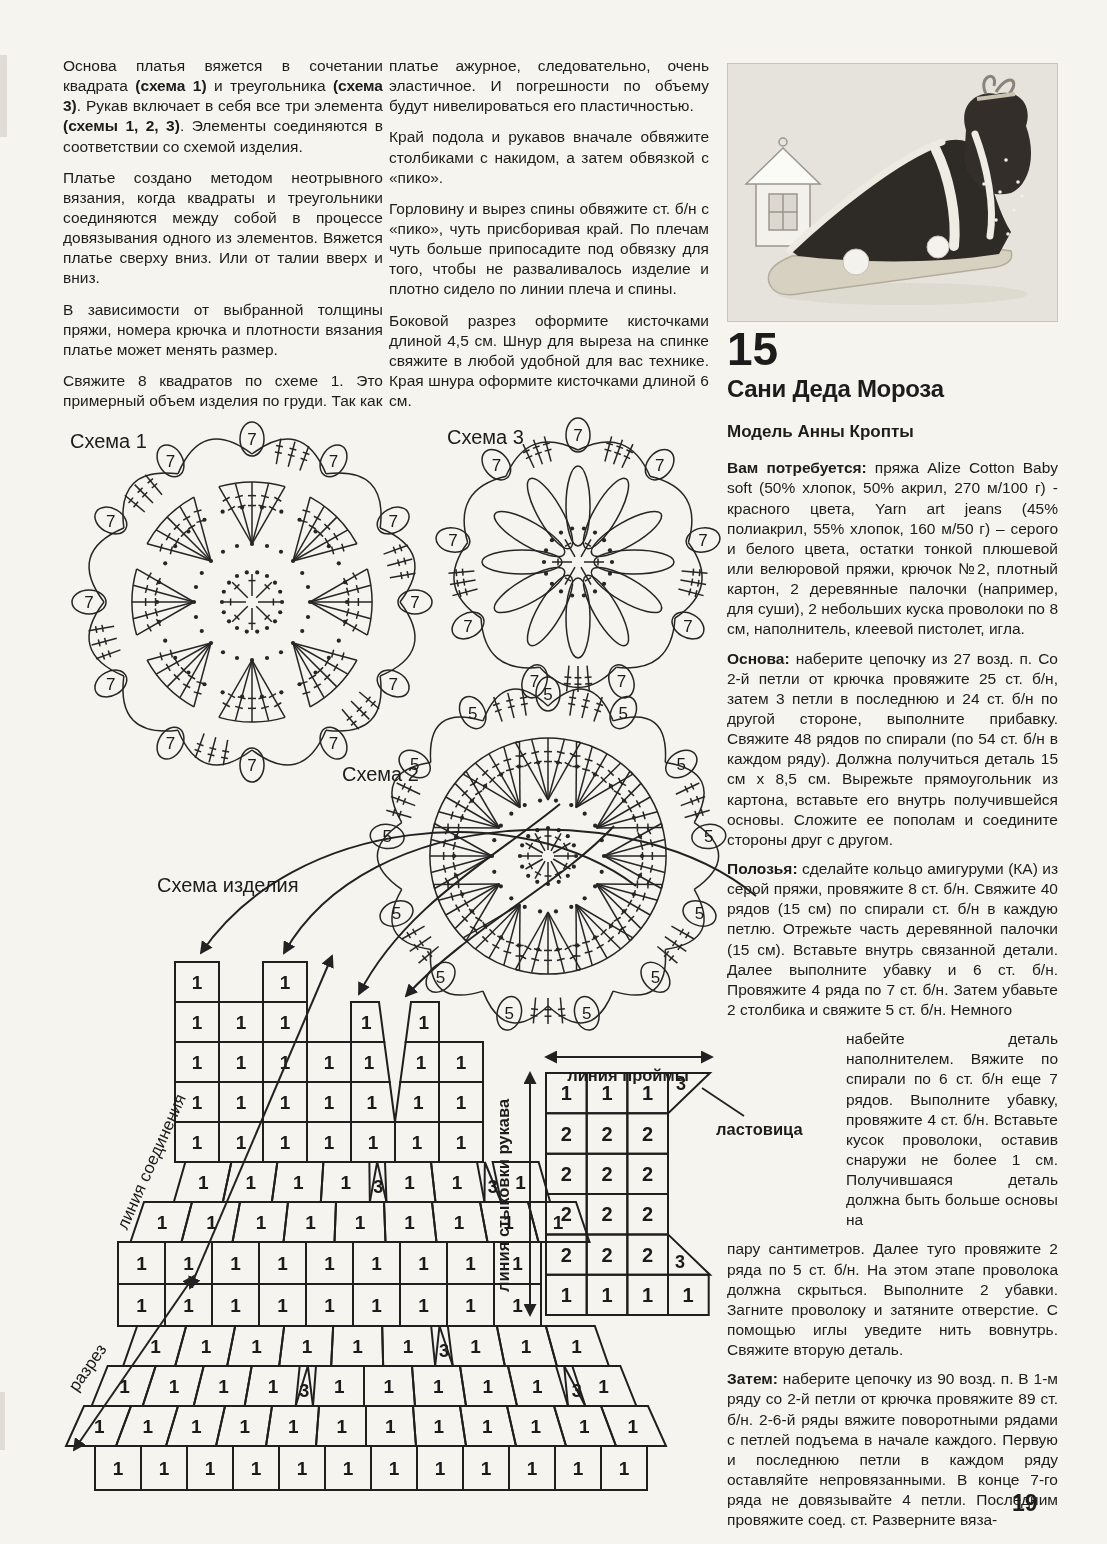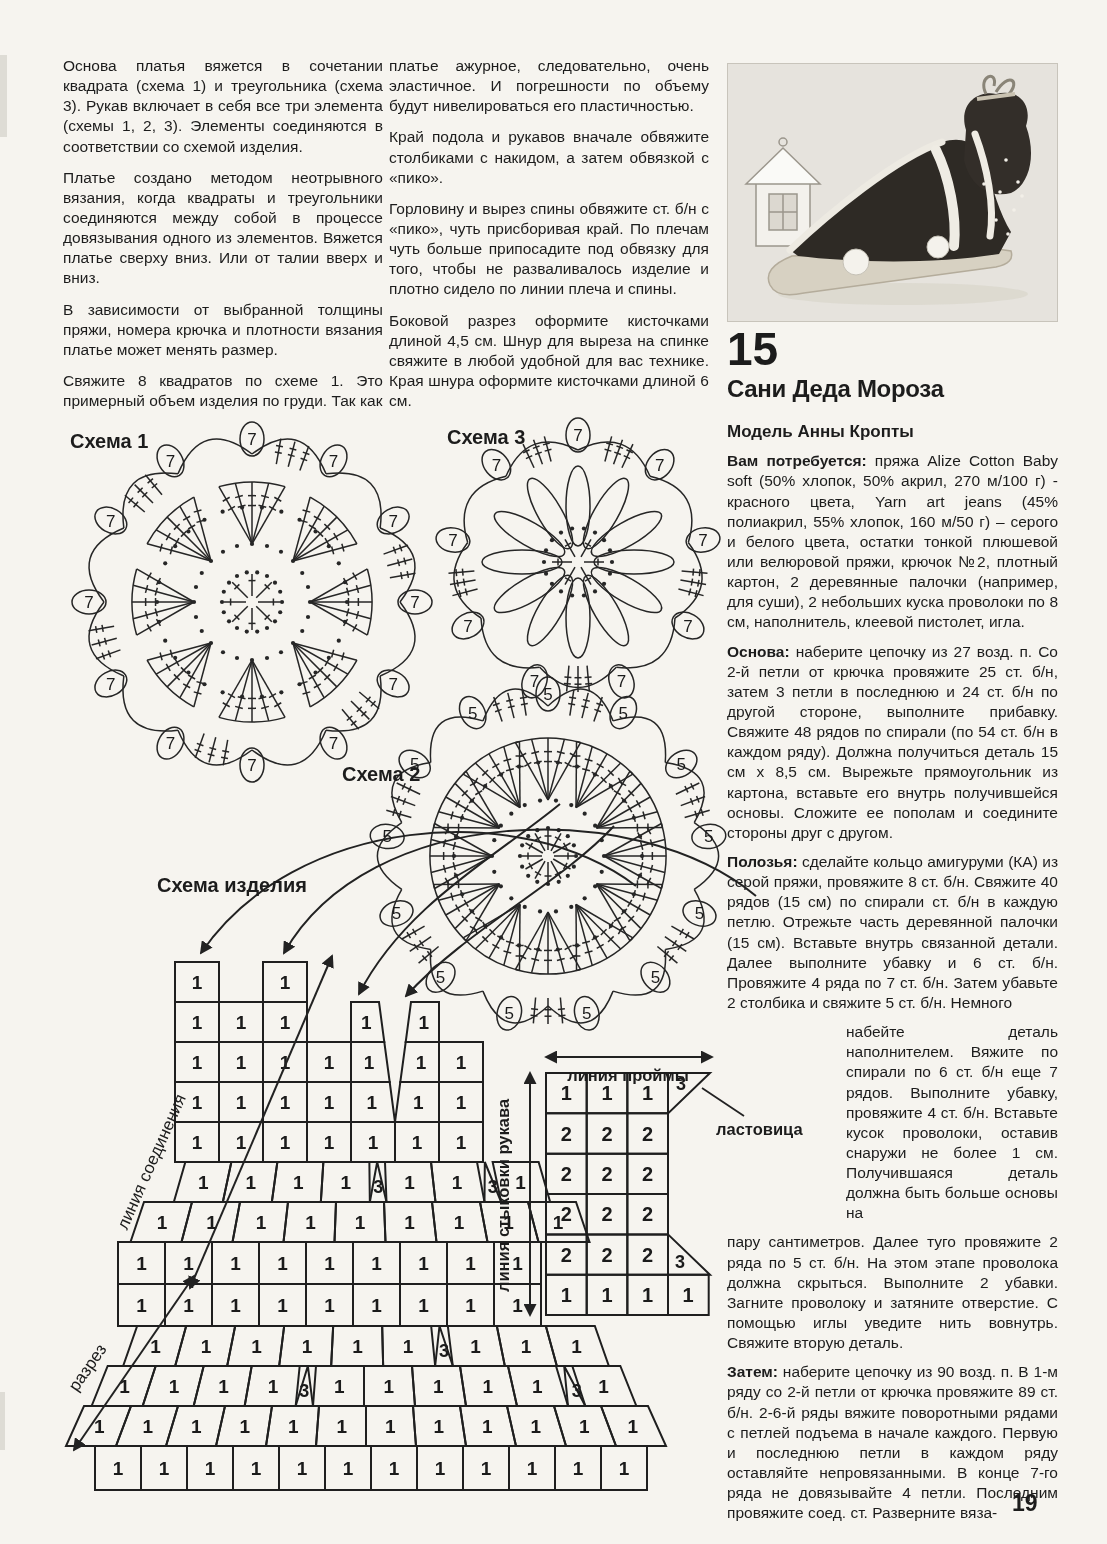--- a/index.html
+++ b/index.html
@@ -2,32 +2,32 @@
 <html><head>
 <meta charset="utf-8">
 <style>
   html,body{margin:0;padding:0}
   body{width:1107px;height:1544px;position:relative;background:#f6f4ef;
        font-family:"Liberation Sans",sans-serif;color:#1c1c1c;overflow:hidden}
   .col{position:absolute;top:56px;font-size:15.5px;line-height:1.30;text-align:justify}
   .col p{margin:0 0 11px}
   #col1{left:63px;width:320px}
   #col2{left:389px;width:320px}
-  .bold{font-weight:normal}
+  .bold{font-weight:bold}
   .photo{position:absolute;left:727px;top:63px;width:331px;height:259px;
          border:1px solid #c8c4bb;box-sizing:border-box;background:#e6e3dd}
   .rcol{position:absolute;left:727px;top:326px;width:331px;font-size:15.5px;
         line-height:1.30;text-align:justify}
   .rcol .num{font-size:46px;font-weight:bold;line-height:1;margin:0 0 4px}
   .rcol h1{font-size:24px;margin:0 0 20px;line-height:1.05;letter-spacing:-.3px}
-  .rcol .byline{font-weight:bold;font-size:17px;margin:0 0 8px}
+  .rcol .byline{font-weight:bold;font-size:17px;margin:0 0 15px}
   .rcol p{margin:0 0 9px}
   .rcol .indent{margin-left:119px}
   .lead{font-weight:bold}
-  .diag-label{position:absolute;font-weight:bold;font-size:20px;white-space:nowrap}
+  .diag-label{position:absolute;font-weight:normal;font-size:20px;white-space:nowrap}
   .small-label{position:absolute;font-size:16.5px;font-weight:bold;white-space:nowrap}
   .arrow-label{position:absolute;font-size:17px;white-space:nowrap}
   .center{text-align:center}
   #lab-stik{width:240px;transform:rotate(-90deg)}
   #lab-join{width:200px;transform:rotate(-66deg)}
   #lab-razrez{width:90px;transform:rotate(-55deg)}
   #svgmain{position:absolute;left:0;top:0}
   .pageno{position:absolute;left:1012px;top:1490px;font-size:23px;font-weight:bold}
   .scanmark{position:absolute;background:#d4d1ca;opacity:.7}
 </style>

